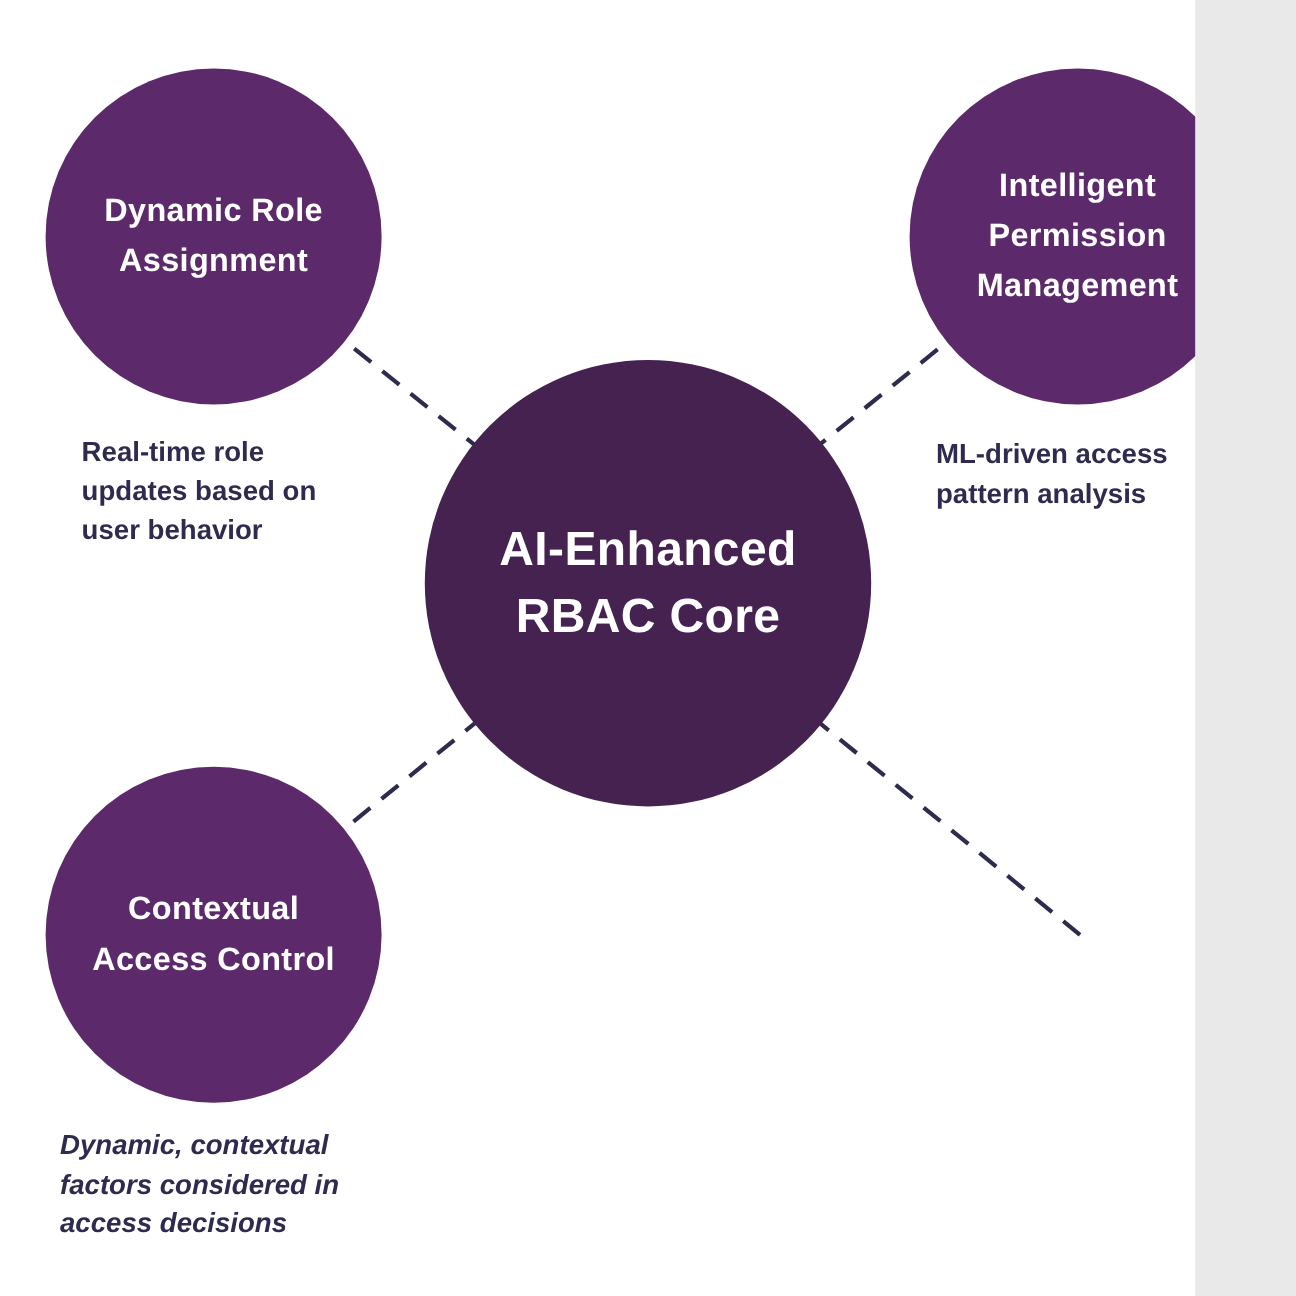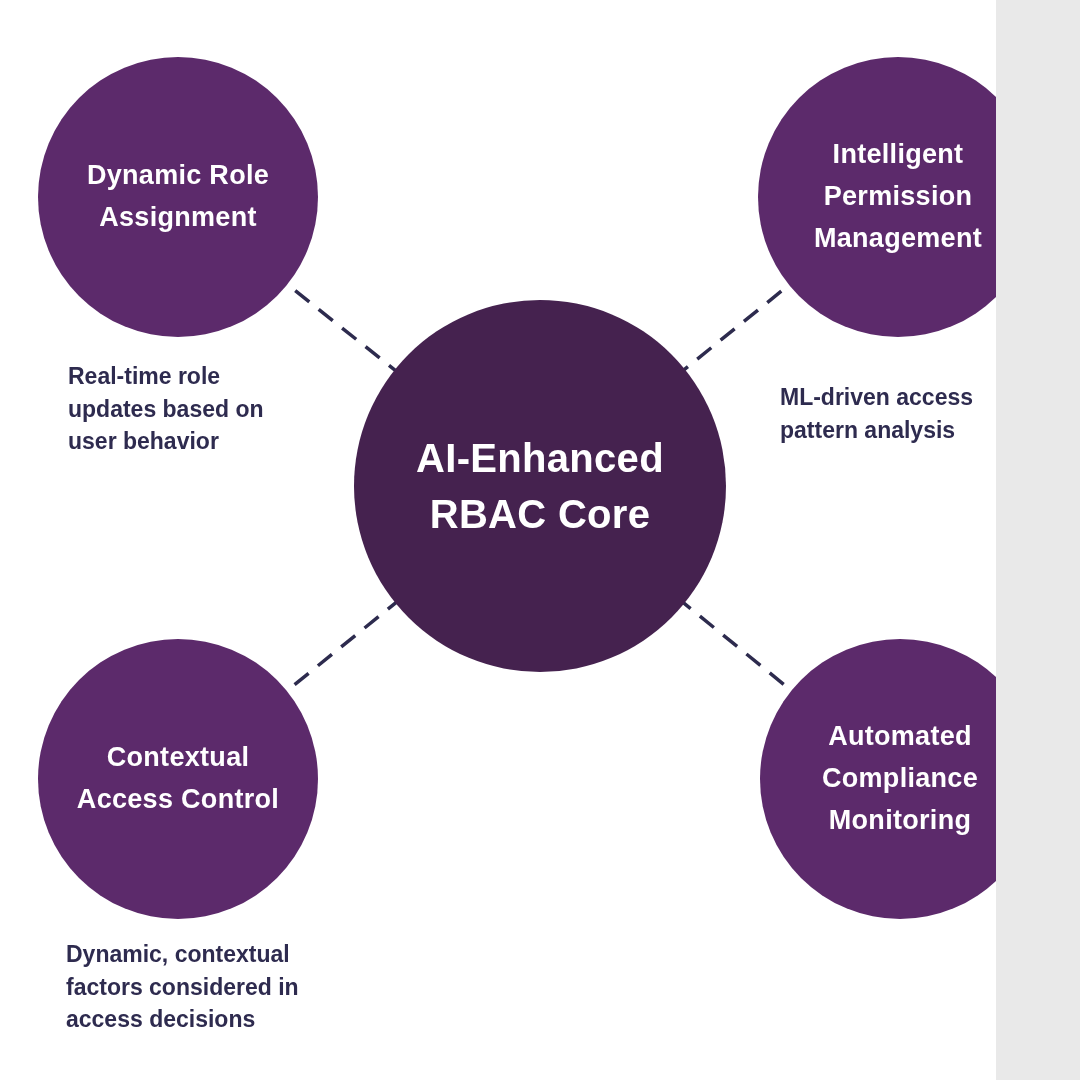--- a/index.html
+++ b/index.html
@@ -61,22 +61,22 @@
   .circle.node-br{left:760px;top:639px;}
   .caption{
     position:absolute;
     text-align:left;
     color:var(--caption-text);
     font-size:23px;
     font-weight:700;
     line-height:1.42;
   }
   .caption-tl{left:68px;top:360px;width:220px;}
-  .caption-tr{left:780px;top:362px;width:236px;margin-top:19px;}
-  .caption-bl{left:66px;top:938px;width:256px;}
+  .caption-tr{left:780px;top:362px;width:236px;}
+  .caption-bl{left:50px;top:938px;width:256px;font-style:italic;}
   .caption-br{left:772px;top:940px;width:256px;}
 </style>
 </head>
 <body>
 
 <div class="canvas">
 
   <svg class="connectors" viewBox="0 0 1080 1080" xmlns="http://www.w3.org/2000/svg">
     <line x1="178" y1="197" x2="540" y2="486"></line>
     <line x1="898" y1="197" x2="540" y2="486"></line>
@@ -96,17 +96,14 @@
 
   <div class="circle node node-bl">
     <span class="label">Contextual Access Control</span>
   </div>
 
   <div class="circle center">
     <span class="label">AI-Enhanced RBAC Core</span>
   </div>
   <div class="caption caption-bl">Dynamic, contextual factors considered in access decisions</div>
 
-  <div class="circle node node-br">
-    <span class="label">Automated Compliance Monitoring</span>
-  </div>
 
 </div>
 
 </body></html>

